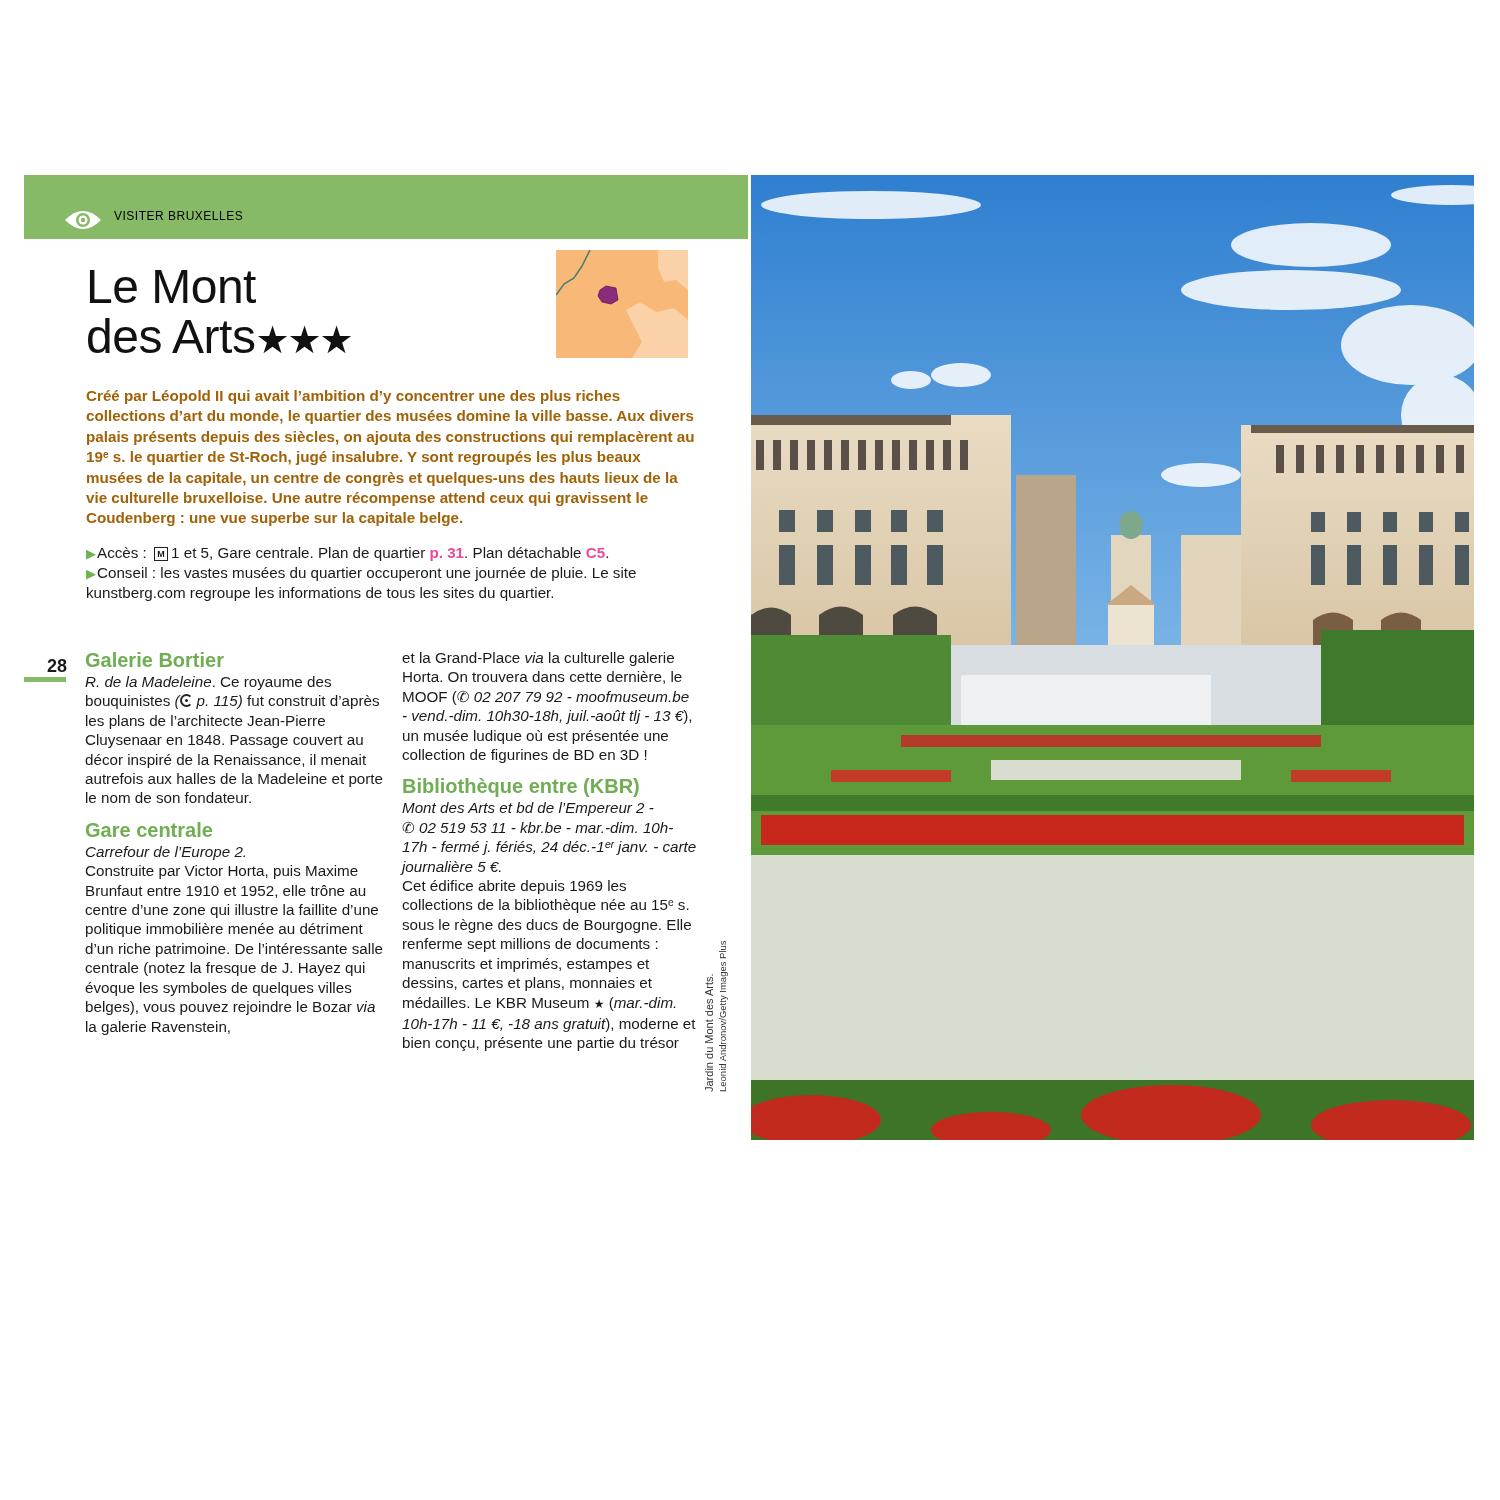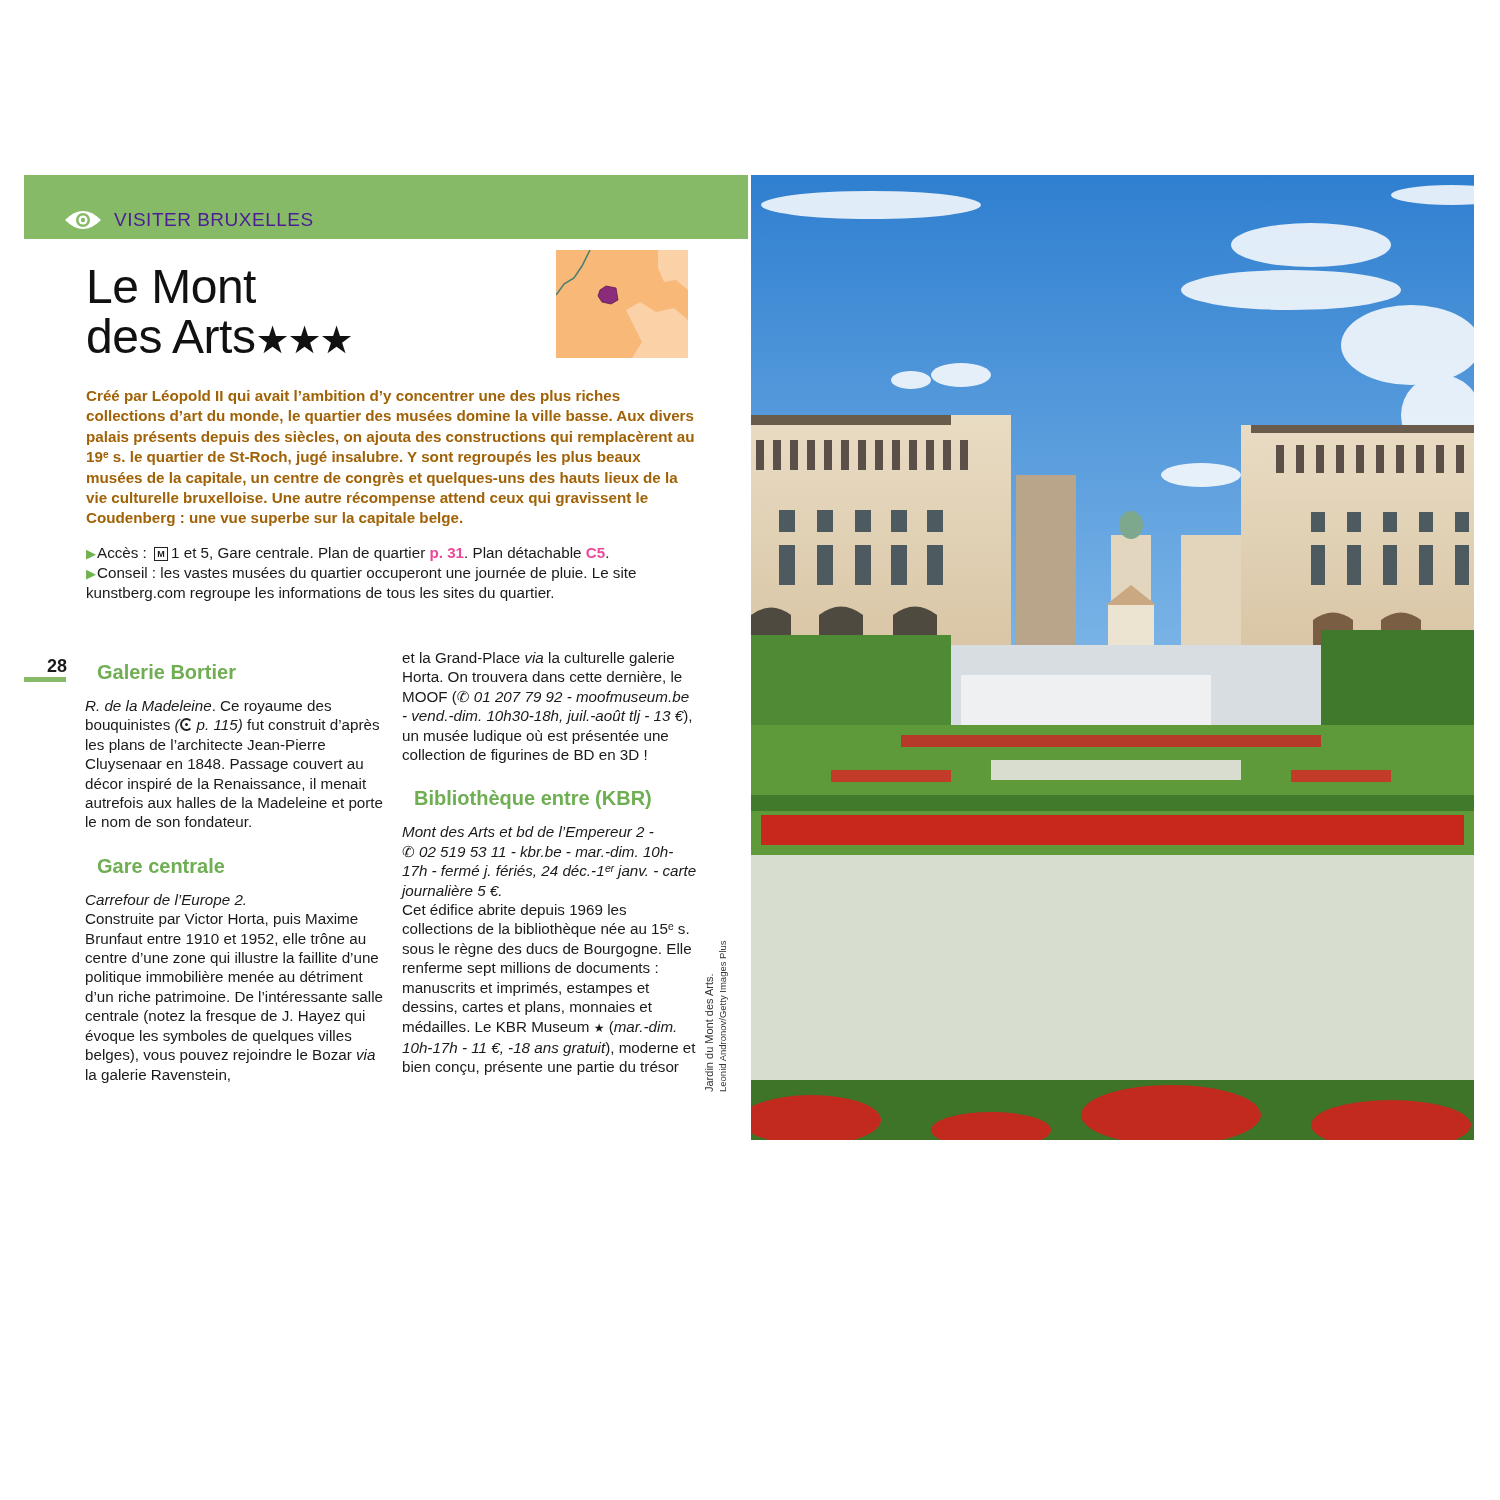--- a/index.html
+++ b/index.html
@@ -3,22 +3,22 @@
 <meta charset="utf-8">
 <style>
   html, body { margin: 0; padding: 0; background: #ffffff; }
   body { width: 1500px; height: 1500px; position: relative; overflow: hidden;
          font-family: "Liberation Sans", sans-serif; color: #1a1a1a; }
 
   
   .band { position: absolute; left: 24px; top: 175px; width: 724px; height: 64px;
           background: #86ba67; }
   .band .eye { position: absolute; left: 40px; top: 33px; width: 38px; height: 24px; }
-  .band .label { position: absolute; left: 90px; top: 34px; color: #4c1d95;
-          font-size: 19px; letter-spacing: 0.5px; font-weight: normal; }
+  .band .label { position: absolute; left: 90px; top: 34px; color: #000000;
+          font-size: 12px; letter-spacing: 0.5px; font-weight: normal; }
 
   
   .title { position: absolute; left: 86px; top: 262px; margin: 0;
            font-size: 48px; line-height: 50px; font-weight: normal; color: #111;
            letter-spacing: -0.5px; }
   .title .stars { font-size: 38px; letter-spacing: -2px; }
 
   
   .minimap { position: absolute; left: 556px; top: 250px; width: 132px; height: 108px; }
 
@@ -43,21 +43,21 @@
   i { font-style: italic; }
 
   
   .pageno { position: absolute; left: 47px; top: 656px; font-size: 18px; font-weight: bold; }
   .pagebar { position: absolute; left: 24px; top: 677px; width: 42px; height: 5px; background: #86ba67; }
 
   
   .col { position: absolute; font-size: 15.2px; line-height: 19.4px; color: #1a1a1a; }
   .col1 { left: 85px; top: 648px; width: 300px; }
   .col2 { left: 402px; top: 648px; width: 295px; }
-  .col h2 { margin: 12px; color: #6fae52; font-size: 20px; line-height: 24px; font-weight: bold; }
+  .col h2 { margin: 0; color: #6fae52; font-size: 20px; line-height: 24px; font-weight: bold; }
   .col p { margin: 0; }
   .col .gap { height: 10px; }
 
   
   .caption { position: absolute; left: 703px; top: 1092px; transform-origin: 0 0;
              transform: rotate(-90deg); white-space: nowrap; font-size: 11px; line-height: 13px;
              color: #333; }
   .caption .l2 { font-size: 9.5px; }
 
   
@@ -112,21 +112,21 @@
 
 <div class="col col1">
   <h2>Galerie Bortier</h2>
   <p><i>R. de la Madeleine</i><span>. Ce royaume des </span><span class="b">bouquinistes</span> <i>(<span class="addr"></span><span>p. 115)</span></i><span> fut construit d’après les plans de l’architecte Jean-Pierre Cluysenaar en 1848. Passage couvert au décor inspiré de la Renaissance, il menait autrefois aux halles de la Madeleine et porte le nom de son fondateur.</span></p>
   <div class="gap"></div>
   <h2>Gare centrale</h2>
   <p><i>Carrefour de l’Europe 2.</i><br><span>Construite par </span><span class="b">Victor Horta</span><span>, puis Maxime Brunfaut entre 1910 et 1952, elle trône au centre d’une zone qui illustre la faillite d’une politique immobilière menée au détriment d’un riche patrimoine. De l’intéressante salle centrale (notez la fresque de J. Hayez qui évoque les symboles de quelques villes belges), vous pouvez rejoindre le Bozar </span><i>via</i><span> la </span><span class="b">galerie Ravenstein</span><span>,</span></p>
 </div>
 
 <div class="col col2">
-  <p><span>et la Grand-Place </span><i>via</i><span> la culturelle </span><span class="b">galerie Horta</span><span>. On trouvera dans cette dernière, le </span><span class="b">MOOF</span><span> (</span><span>✆ </span><i>01 207 79 92 - moofmuseum.be - vend.-dim. 10h30-18h, juil.-août tlj - 13 €</i><span>), un musée ludique où est présentée une collection de figurines de BD en 3D !</span></p>
+  <p><span>et la Grand-Place </span><i>via</i><span> la culturelle </span><span class="b">galerie Horta</span><span>. On trouvera dans cette dernière, le </span><span class="b">MOOF</span><span> (</span><span>✆ </span><i>02 207 79 92 - moofmuseum.be - vend.-dim. 10h30-18h, juil.-août tlj - 13 €</i><span>), un musée ludique où est présentée une collection de figurines de BD en 3D !</span></p>
   <div class="gap"></div>
   <h2>Bibliothèque entre (KBR)</h2>
   <p><i>Mont des Arts et bd de l’Empereur 2 -</i><br><span>✆ </span><i>02 519 53 11 - kbr.be - mar.-dim. 10h-17h - fermé j. fériés, 24 déc.-1ᵉʳ janv. - carte journalière 5 €.</i><br><span>Cet édifice abrite depuis 1969 les collections de la bibliothèque née au 15ᵉ s. sous le règne des ducs de Bourgogne. Elle renferme sept millions de documents : manuscrits et imprimés, estampes et dessins, cartes et plans, monnaies et médailles. Le </span><span class="b">KBR Museum</span> <span style="font-size:12px">★</span><span> (</span><i>mar.-dim. 10h-17h - 11 €, -18 ans gratuit</i><span>), moderne et bien conçu, présente une partie du trésor</span></p>
 </div>
 
 <div class="caption">
   <div>Jardin du Mont des Arts.</div>
   <div class="l2">Leonid Andronov/Getty Images Plus</div>
 </div>
 

